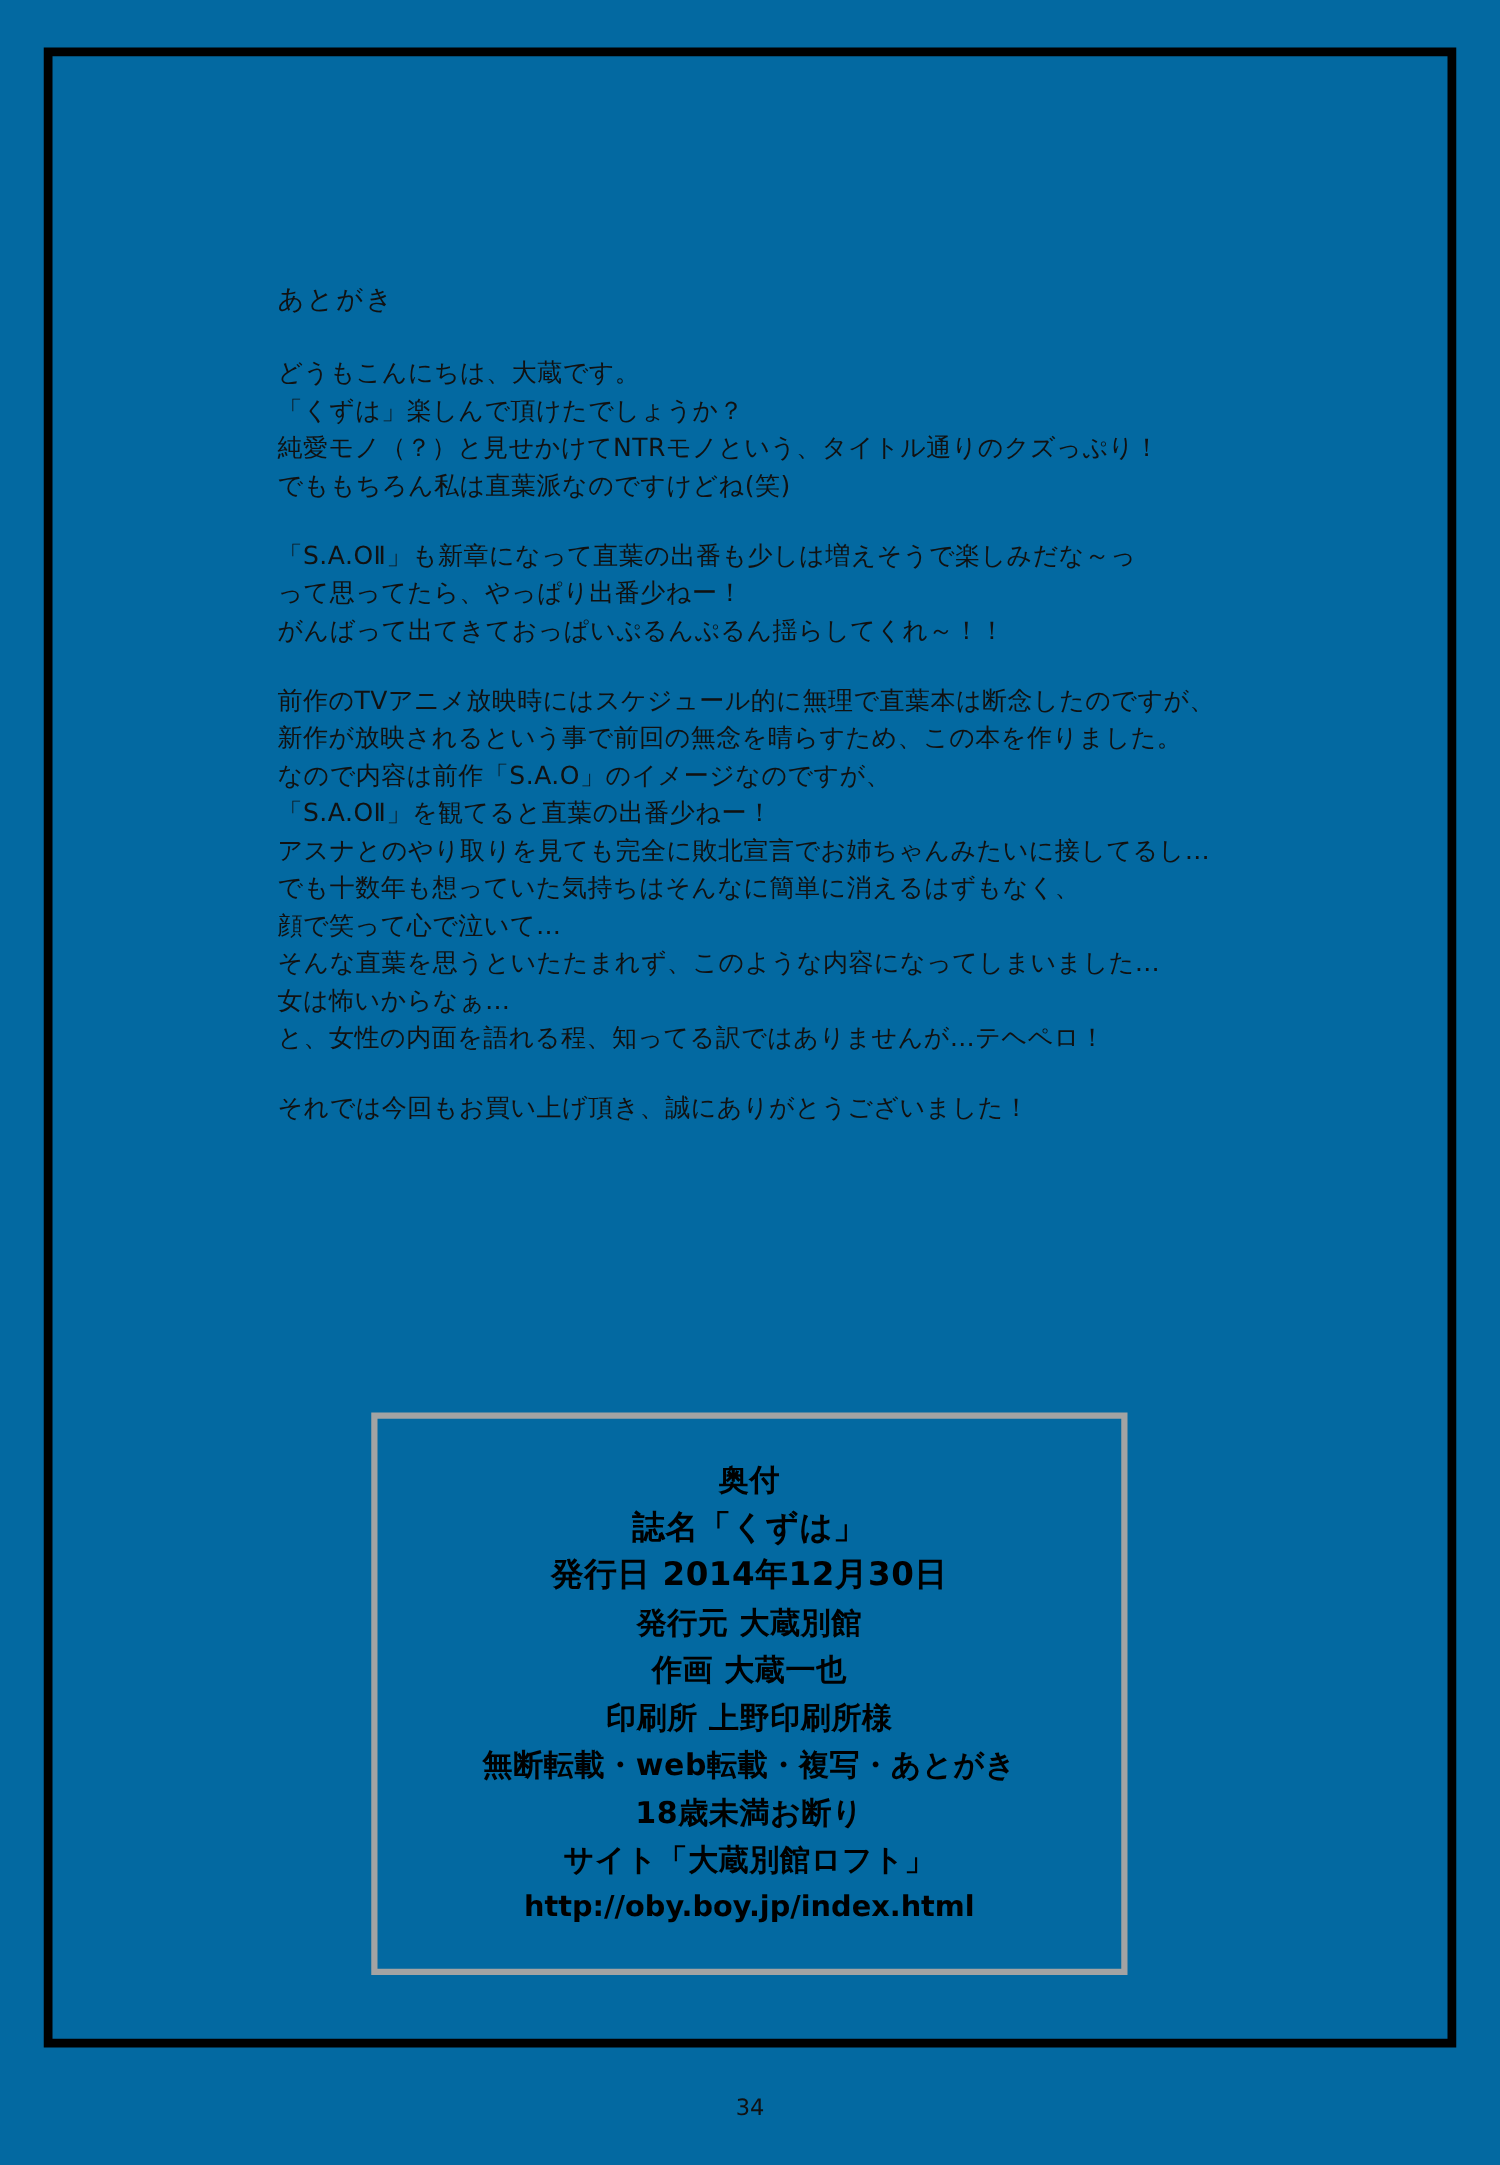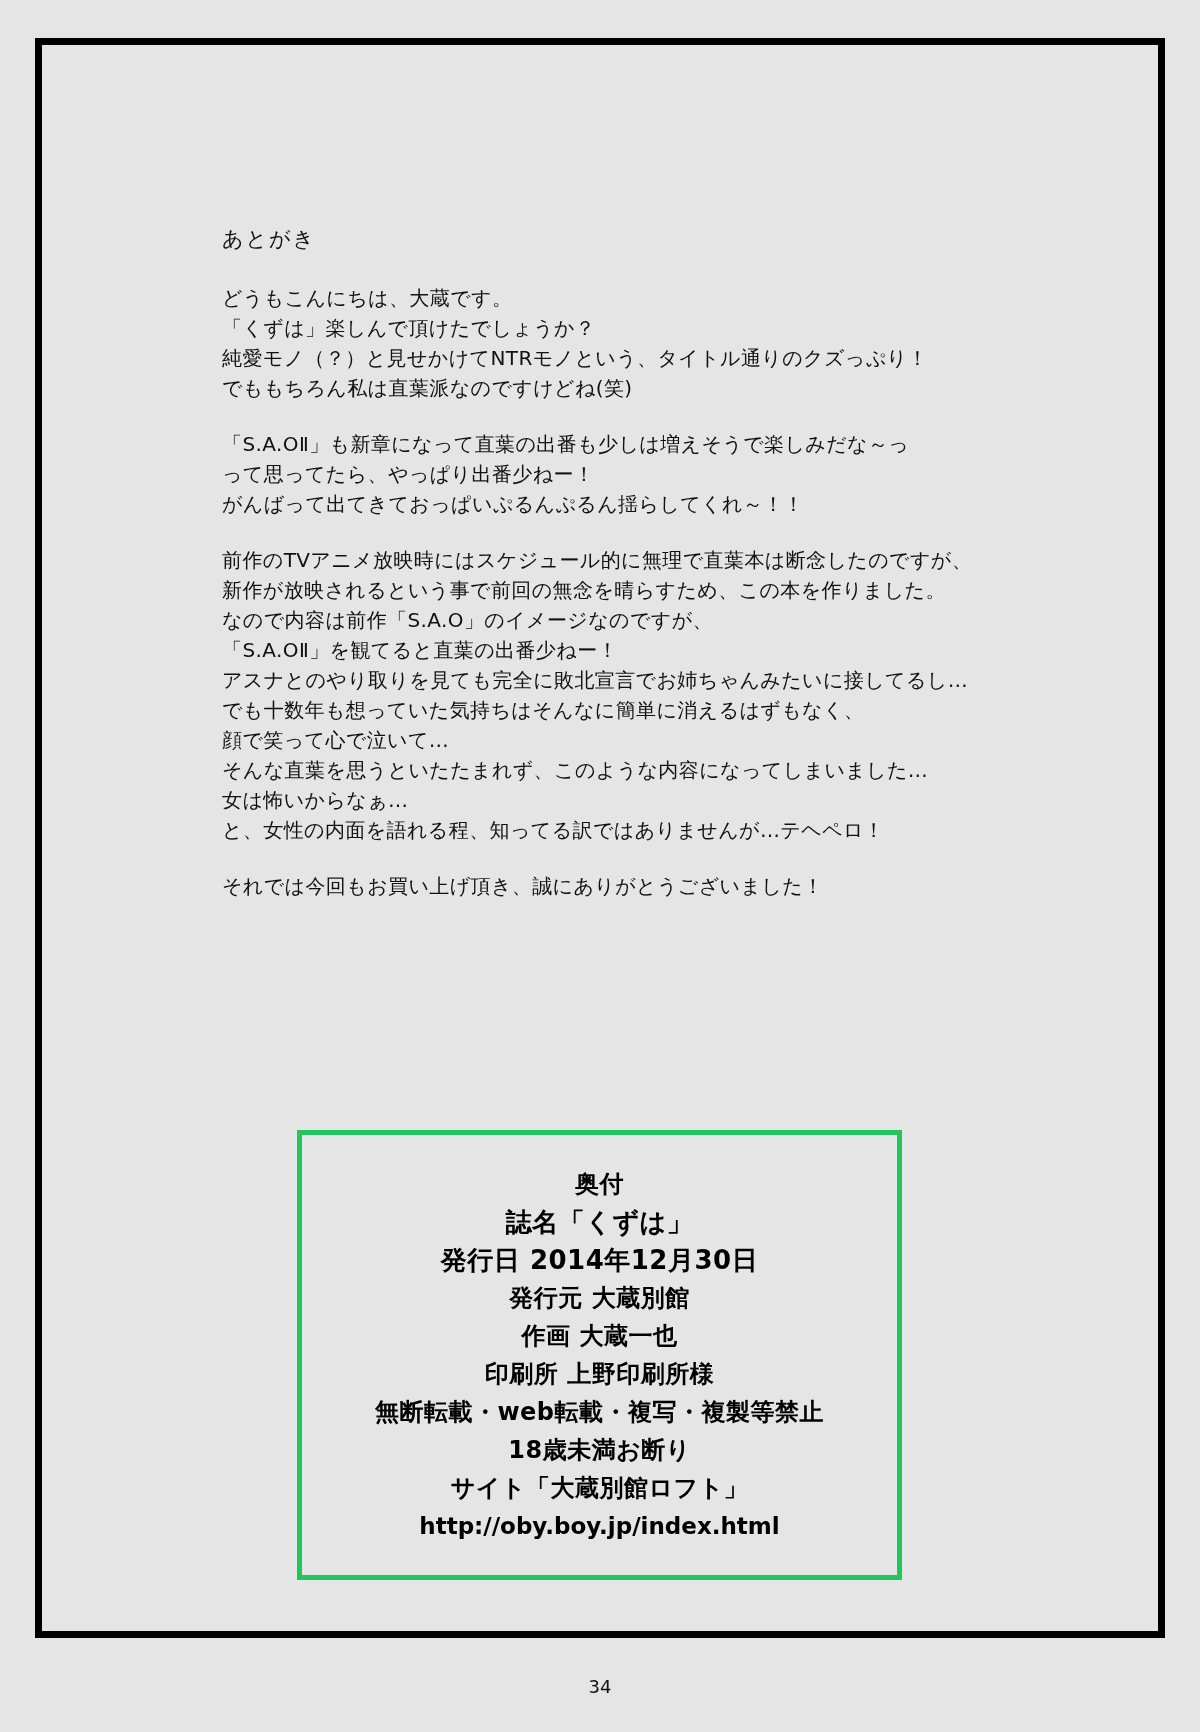--- a/index.html
+++ b/index.html
@@ -4,21 +4,21 @@
 <style>
   html, body {
     margin: 0;
     padding: 0;
     background: #ffffff;
   }
   .page {
     position: relative;
     width: 1200px;
     height: 1732px;
-    background: #e5e5e5;
+    background: #0369a1;
     font-family: "DejaVu Sans", sans-serif;
     overflow: hidden;
   }
   
   .page-frame {
     position: absolute;
     left: 35px;
     top: 38px;
     width: 1130px;
     height: 1600px;
@@ -48,21 +48,21 @@
   }
   .para:last-child { margin-bottom: 0; }
 
   
   .colophon {
     position: absolute;
     left: 297px;
     top: 1130px;
     width: 605px;
     height: 450px;
-    border: 5px solid #22c55e;
+    border: 5px solid #a3a3a3;
     box-sizing: border-box;
     display: flex;
     flex-direction: column;
     align-items: center;
     justify-content: center;
     padding: 16px 10px;
   }
   .colophon-line {
     font-weight: bold;
     font-size: 24px;
@@ -119,21 +119,21 @@
     <div class="para">それでは今回もお買い上げ頂き、誠にありがとうございました！</div>
   </div>
 
   <div class="colophon">
     <div class="colophon-line">奥付</div>
     <div class="colophon-line big">誌名「くずは」</div>
     <div class="colophon-line big">発行日 2014年12月30日</div>
     <div class="colophon-line">発行元 大蔵別館</div>
     <div class="colophon-line">作画 大蔵一也</div>
     <div class="colophon-line">印刷所 上野印刷所様</div>
-    <div class="colophon-line">無断転載・web転載・複写・複製等禁止</div>
+    <div class="colophon-line">無断転載・web転載・複写・あとがき</div>
     <div class="colophon-line">18歳未満お断り</div>
     <div class="colophon-line">サイト「大蔵別館ロフト」</div>
     <div class="colophon-line url">http://oby.boy.jp/index.html</div>
   </div>
 
   <div class="page-number">34</div>
 
 </div>
 
 </body></html>

